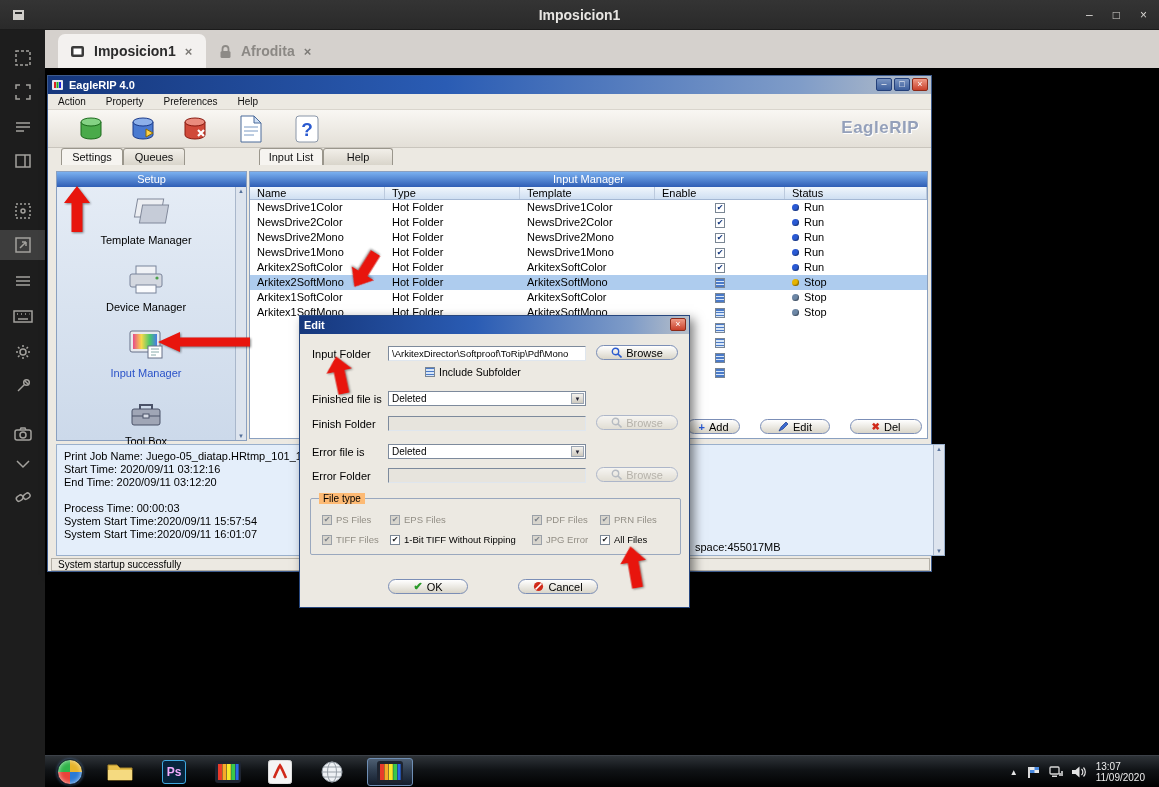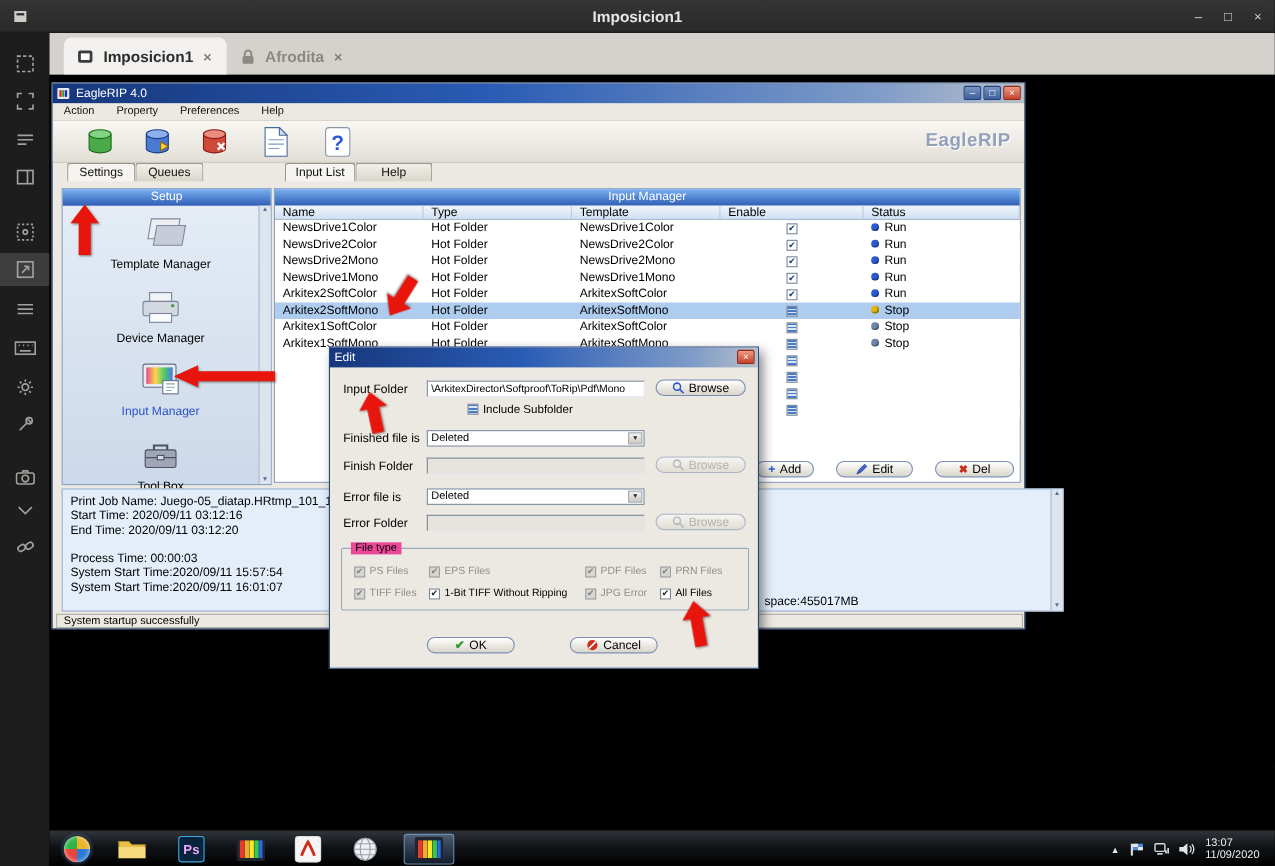--- a/index.html
+++ b/index.html
@@ -27,21 +27,21 @@
 .tab .x{font-size:13px;color:#7c7a76}
 #tab1{left:13px;width:148px;background:#f3f1ef;color:#2c2c2c}
 #tab2{left:162px;width:132px;color:#8b8884}
 
 
 #desktop{left:45px;top:68px;width:1114px;height:719px;background:#000}
 
 
 #rip{position:absolute;left:2px;top:7px;width:885px;height:497px;background:#ece9e2;border:1px solid #3c5a8c;box-shadow:3px 3px 8px rgba(0,0,0,.55);z-index:10}
 .xp-titlebar{position:absolute;left:0;top:0;width:100%;height:18px;background:linear-gradient(90deg,#16377c 0%,#2a5cb4 45%,#7f9cc8 85%,#b7bfc9 100%);display:flex;align-items:center;gap:5px;padding:0 4px}
-.xp-titlebar .t{color:#fff;font-size:11px;font-weight:normal}
+.xp-titlebar .t{color:#fff;font-size:11px;font-weight:bold}
 .xp-btns{position:absolute;right:3px;top:2px;display:flex;gap:2px}
 .xp-btn-sm{width:16px;height:13px;font-size:9px;line-height:11px;text-align:center;color:#fff;border:1px solid #24407a;background:linear-gradient(#7a95c2,#3c5e9c);border-radius:2px}
 .xp-btn-sm.close{background:linear-gradient(#ef9a86,#c9402a);border-color:#8c2a18}
 #rip-menubar{position:absolute;left:0;top:18px;width:100%;height:16px;background:#ece9e2;border-bottom:1px solid #d9d5cd;display:flex;align-items:center;font-size:10px;color:#101010}
 #rip-menubar span{padding:0 10px}
 #rip-toolbar{position:absolute;left:0;top:34px;width:100%;height:38px;background:linear-gradient(#f9f7f3,#e3dfd7);border-bottom:1px solid #c9c5bd}
 .tool{position:absolute;top:4px;width:30px;height:30px;display:flex;align-items:center;justify-content:center}
 #rip-logo{position:absolute;right:12px;top:8px;font-size:17px;font-weight:bold;color:#94a0ba;text-shadow:1px 1px 0 #fff;letter-spacing:.5px}
 .rip-tab{position:absolute;top:72px;height:17px;font-size:11px;text-align:center;line-height:16px;color:#111;background:linear-gradient(#f2efe9,#d9d5cb);border:1px solid #9a968c;border-bottom:none;border-radius:3px 3px 0 0}
 .rip-tab.on{background:#f6f4f0}
@@ -75,41 +75,41 @@
 
 
 .oval{position:absolute;height:15px;border-radius:8px;border:1px solid #7b8eb6;background:linear-gradient(#ffffff,#d9d5c9);font-size:11px;color:#000;display:flex;align-items:center;justify-content:center;gap:4px;cursor:default}
 .oval.dis{opacity:.55;color:#8a867e}
 .ico-plus{color:#2a5ad4;font-weight:bold;font-size:11px}
 .ico-del{color:#d02a1a;font-weight:bold;font-size:10px}
 .ico-ok{color:#2a9a2a;font-weight:bold;font-size:11px}
 
 
 #log-left{position:absolute;left:8px;top:368px;width:630px;height:112px;background:#e4eefa;border:1px solid #9ab0cc;font-size:11px;color:#000;padding:5px 7px;line-height:13px;overflow:hidden}
-#log-right{position:absolute;left:641px;top:368px;width:278px;height:112px;background:#e4eefa;border:1px solid #9ab0cc}
+#log-right{position:absolute;left:641px;top:368px;width:256px;height:112px;background:#e4eefa;border:1px solid #9ab0cc}
 #log-right .sb{position:absolute;right:0;top:0;width:11px;height:100%;background:#dde4ee;border-left:1px solid #a9b7cb;font-size:6px;color:#55709a}
 #space-text{position:absolute;left:5px;bottom:2px;font-size:11px;color:#000}
 #rip-statusbar{position:absolute;left:3px;top:482px;width:879px;height:13px;border:1px solid #b3afa6;background:#ece9e2;font-size:10px;line-height:11px;color:#000;padding-left:6px}
 
 
 #dialog{position:absolute;left:254px;top:247px;width:391px;height:293px;background:#ece9e2;border:1px solid #27477f;box-shadow:4px 4px 10px rgba(0,0,0,.5);z-index:45}
 .dlg-label{position:absolute;font-size:11px;color:#000}
 .dlg-field{position:absolute;height:15px;background:#fff;border:1px solid;border-color:#7d8a9c #dfe6ee #dfe6ee #7d8a9c;font-size:9.5px;line-height:13px;padding:0 3px;overflow:hidden;white-space:nowrap;color:#000}
 .dlg-field.dis{background:#e7e4dd}
 .dlg-select{position:absolute;height:15px;background:#fff;border:1px solid #7d8a9c;font-size:10px;line-height:13px;padding:0 3px;color:#000}
 .dlg-select .ar{position:absolute;right:1px;top:1px;width:13px;height:11px;background:linear-gradient(#f4f2ee,#cdc9bf);border:1px solid #9aa4b2;font-size:6px;text-align:center;line-height:10px;color:#223}
 .dlg-browse{height:15px;border-radius:8px}
 .cb{width:10px;height:10px;border:1px solid #7a8694;background:#fff;display:inline-flex;align-items:center;justify-content:center;font-size:8px;color:#222;vertical-align:middle}
 .cb.dis{background:#d8d5cd;border-color:#9aa0a8;color:#7b818a}
 .cb.striped{background:repeating-linear-gradient(180deg,#4a7ac8 0 1.5px,#d8e6f6 1.5px 3px)}
 .cb-label{font-size:9.5px;color:#000;margin-left:4px;vertical-align:middle;white-space:nowrap}
 .cb-label.dis{color:#928e85}
 .dlg-check{position:absolute;display:flex;align-items:center}
 #ft-group{position:absolute;left:10px;top:182px;width:371px;height:57px;border:1px solid #9aa8be;border-radius:2px}
-#ft-legend{position:absolute;left:8px;top:-6px;background:#ec4899;padding:0 4px;font-size:10px;color:#000}
+#ft-legend{position:absolute;left:8px;top:-6px;background:#fdba74;padding:0 4px;font-size:10px;color:#000}
 
 
 #taskbar{position:absolute;left:0;top:687px;width:1114px;height:32px;background:linear-gradient(#2e3338,#101316 45%,#000);border-top:1px solid #3c4148;z-index:30}
 .tb-item{position:absolute;top:2px;width:34px;height:28px;display:flex;align-items:center;justify-content:center}
 #tb-rip-active{border:1px solid #6f8fb5;border-radius:3px;background:linear-gradient(rgba(150,190,240,.35),rgba(70,110,170,.25));width:46px}
 #start-orb{width:26px;height:26px;border-radius:50%;border:1px solid #1c2a36;background:conic-gradient(from 0deg,#e8b42a 0 90deg,#2a7ad4 0 180deg,#e8443a 0 270deg,#30b44a 0 360deg);box-shadow:inset 0 0 5px rgba(255,255,255,.75),0 0 3px rgba(120,180,255,.5)}
 #ps-icon{width:24px;height:24px;background:#07243c;border:1px solid #3fa9e0;border-radius:3px;color:#f0abfc;font-weight:bold;font-size:12px;display:flex;align-items:center;justify-content:center}
 #tray{position:absolute;right:0;top:0;height:32px;display:flex;align-items:center;gap:9px;padding-right:14px}
 #tray .glyph{color:#e6e6e6;font-size:8px}
 #clock{color:#eee;font-size:10px;line-height:11px;text-align:left}

